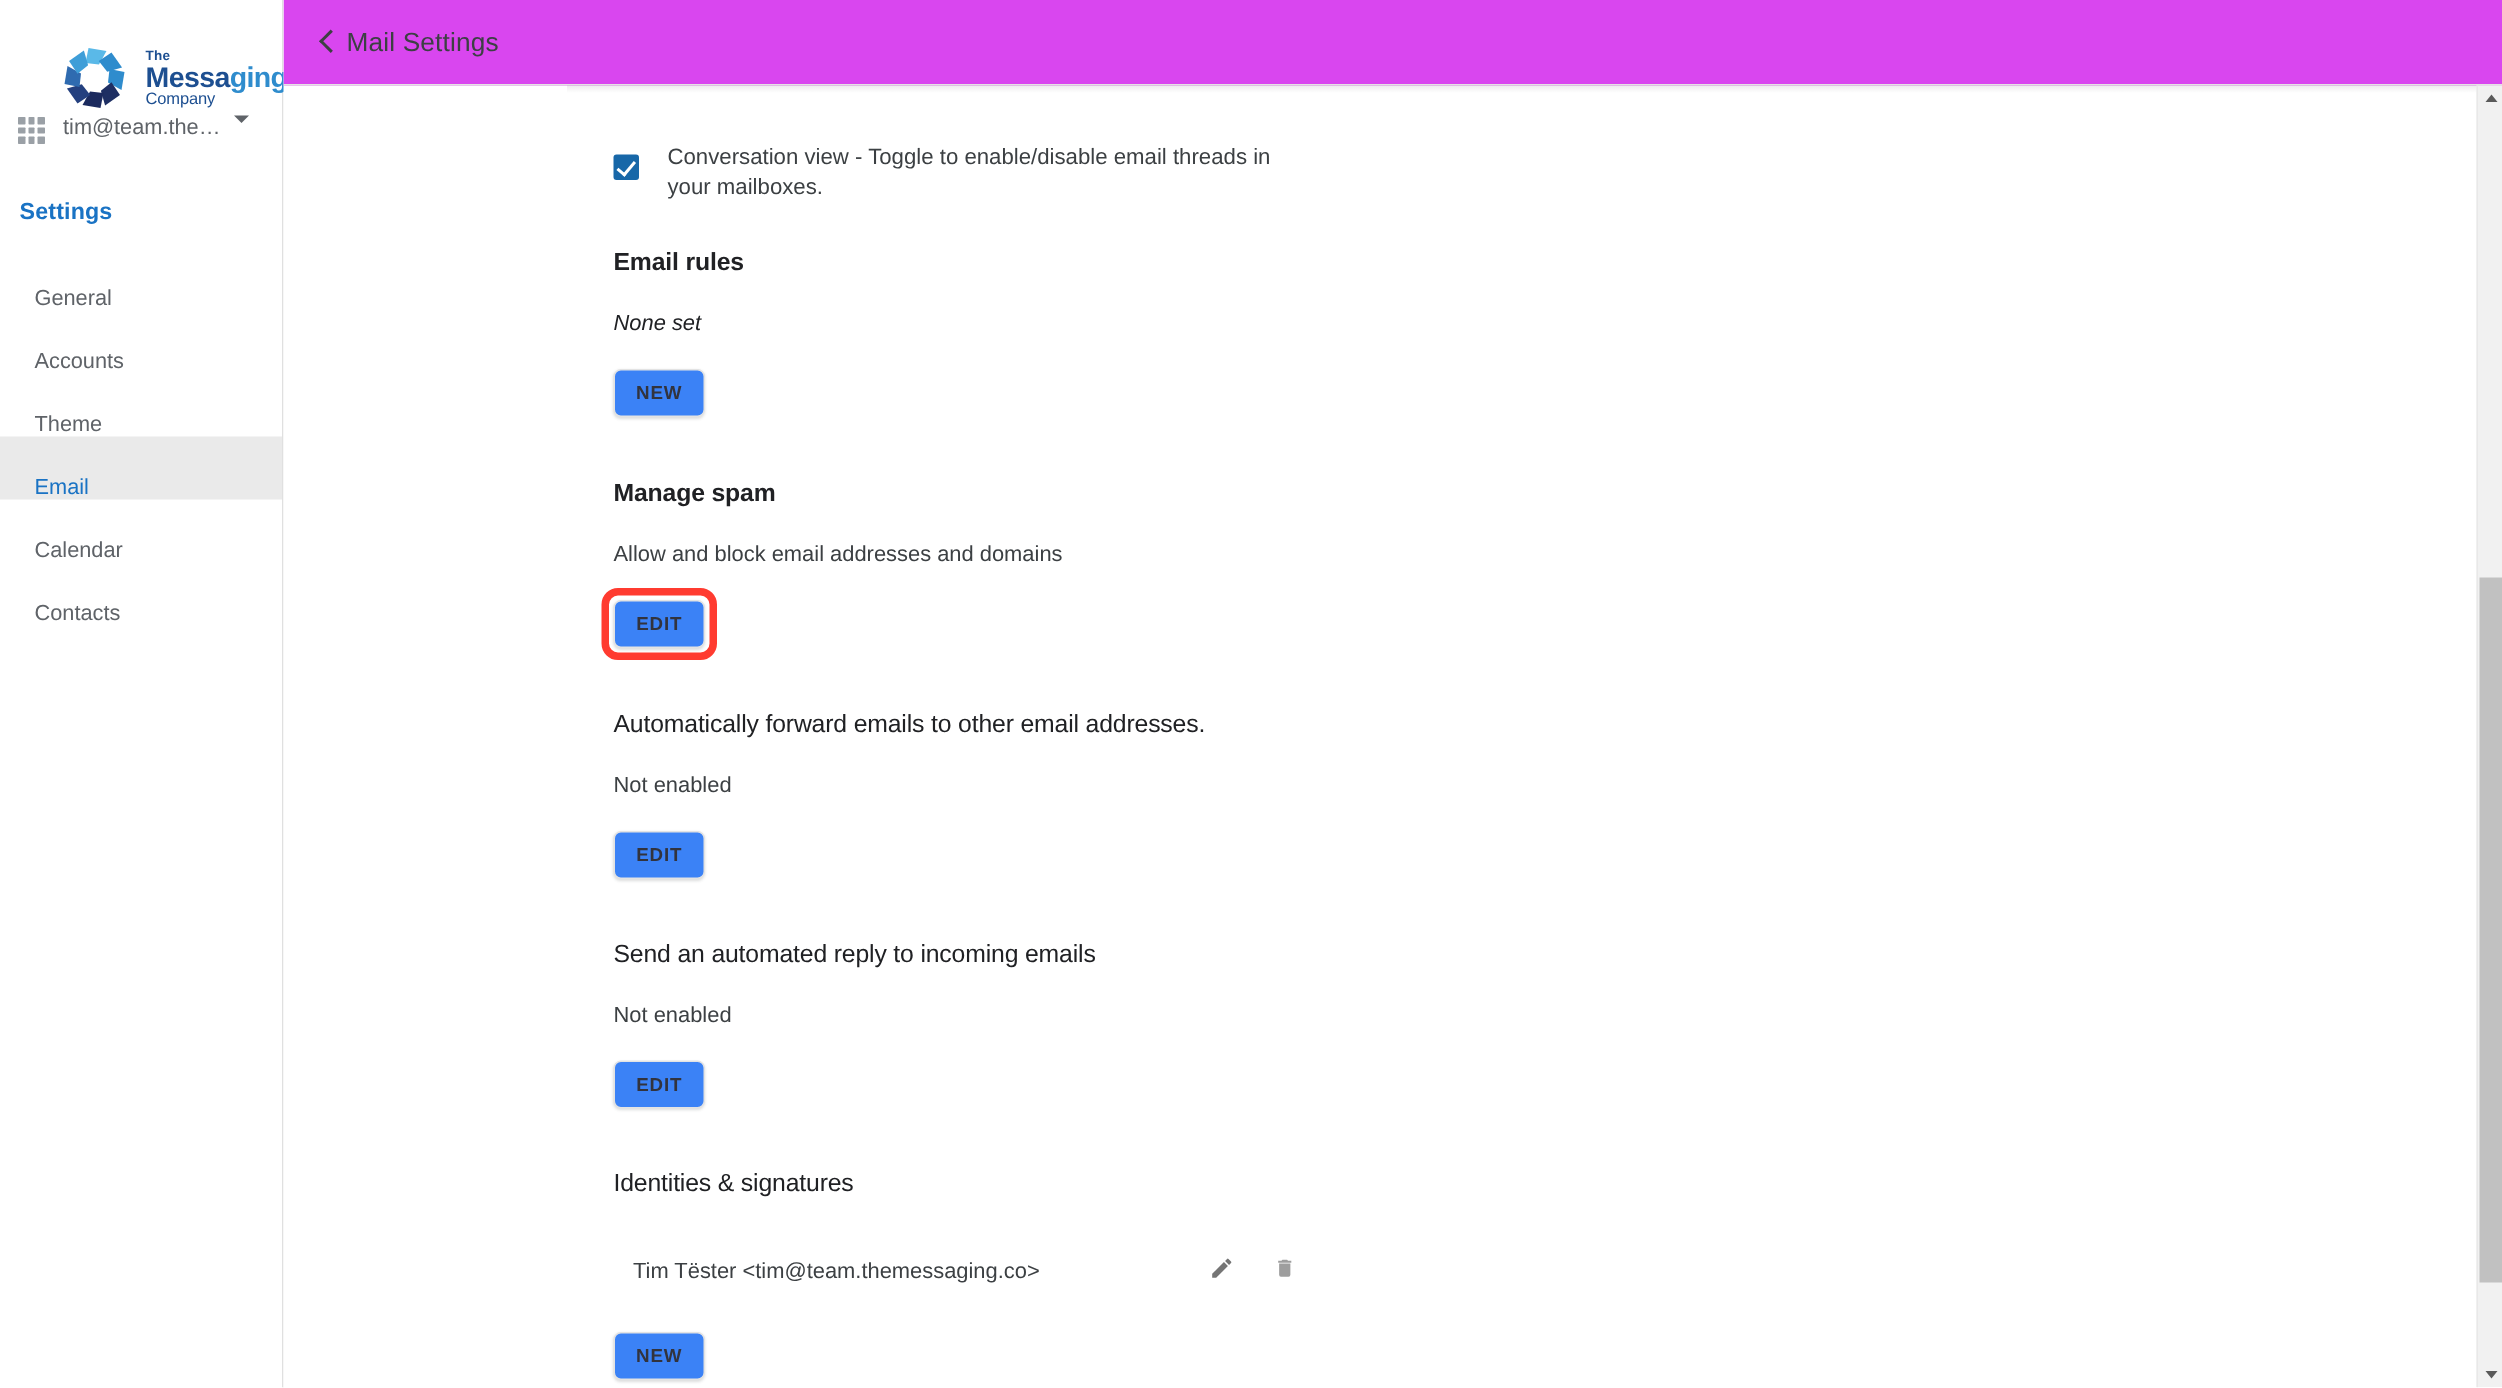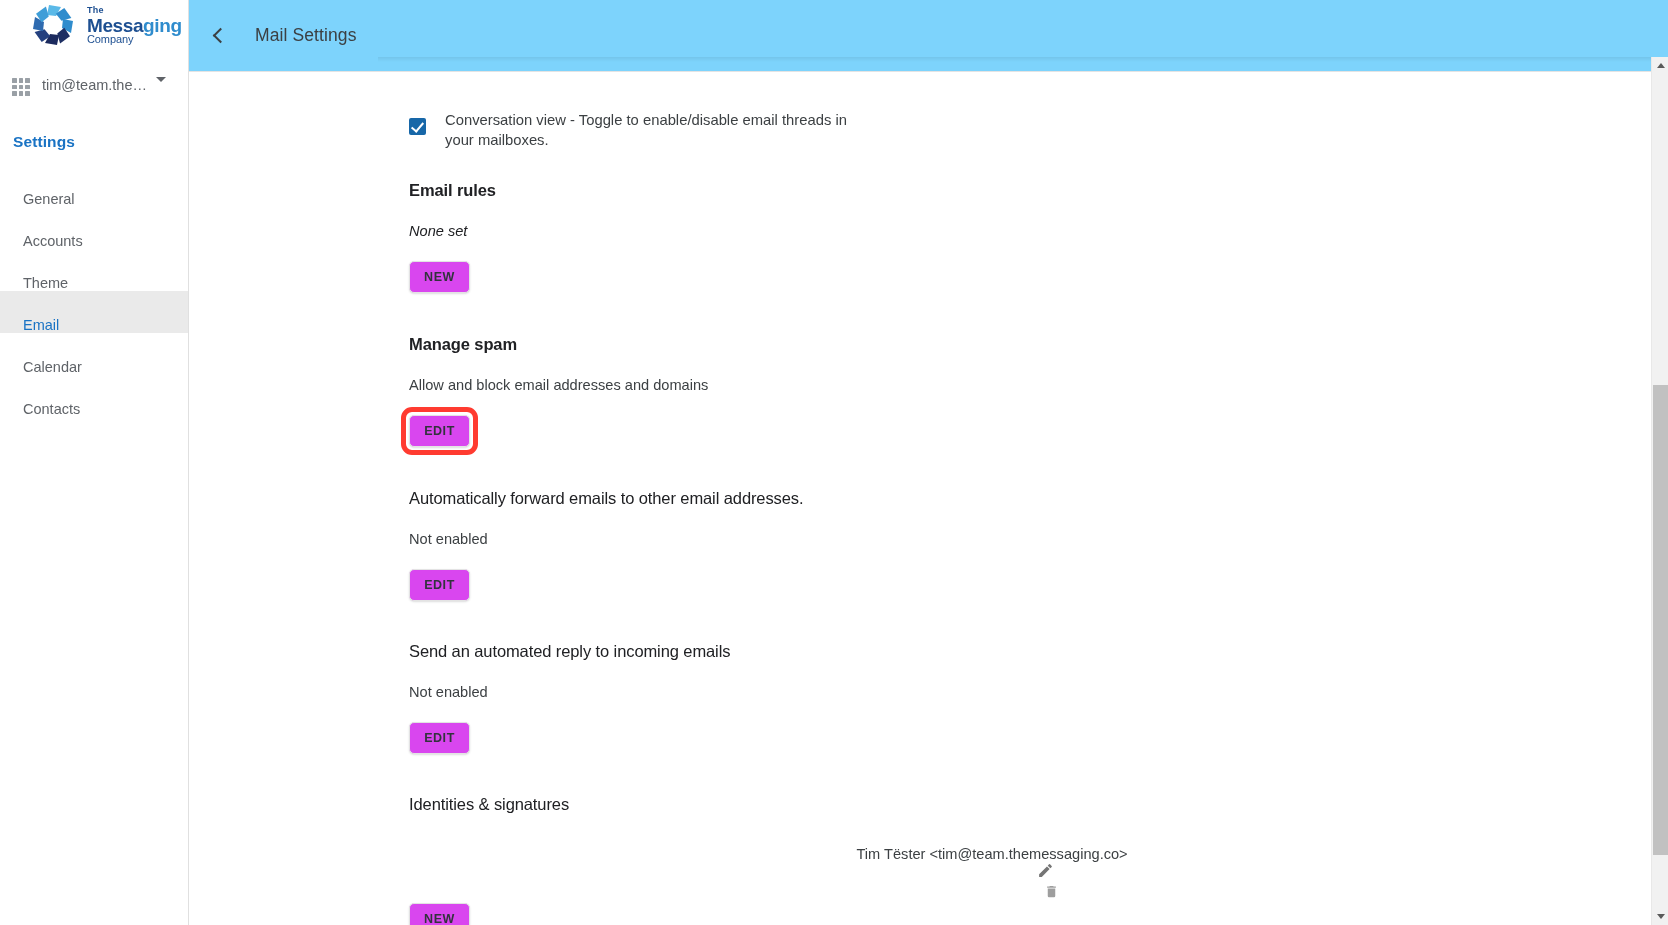--- a/index.html
+++ b/index.html
@@ -23,22 +23,22 @@
     width: 189px;
     height: 925px;
     background: #ffffff;
     border-right: 1px solid #e0e0e0;
     flex: 0 0 189px;
     position: relative;
   }
   .logo-wrap {
     height: 77px;
     display: flex;
-    align-items: flex-start;
-    padding-left: 26px;
+    align-items: flex-end;
+    padding-left: 36px;
   }
   .logo {
     display: flex;
     align-items: center;
     gap: 7px;
   }
   .logo-mark { width: 54px; height: 50px; flex: 0 0 54px; }
   .logo-text { display: flex; flex-direction: column; line-height: 1; }
   .logo-the {
     font-size: 9px; color: #1d4f91; font-weight: 700;
@@ -108,27 +108,27 @@
 
   
   #main {
     flex: 1 1 auto;
     height: 925px;
     position: relative;
     background: #ffffff;
     overflow: hidden;
   }
   .topbar {
-    height: 72px;
-    background: #7dd3fc;
+    height: 57px;
+    background: #d946ef;
     border-bottom: 1px solid #e4e4e4;
     display: flex;
     align-items: center;
     padding-left: 22px;
-    gap: 28px;
+    gap: 4px;
   }
   .back-arrow {
     width: 16px; height: 22px;
     position: relative;
     cursor: pointer;
     flex: 0 0 16px;
   }
   .back-arrow::before {
     content: "";
     position: absolute;
@@ -198,21 +198,21 @@
   }
   .section-sub.italic { font-style: italic; color: #202124; }
 
   .btn {
     display: inline-flex;
     align-items: center;
     justify-content: center;
     min-width: 61px;
     height: 32px;
     padding: 0 14px;
-    background: #d946ef;
+    background: #3b82f6;
     border: 1px solid #e3e3e3;
     border-radius: 5px;
     box-shadow: 0 1px 2px rgba(60,64,67,.18);
     font-size: 12.5px;
     font-weight: 700;
     letter-spacing: .55px;
     color: #32333d;
     cursor: pointer;
     font-family: "Liberation Sans", sans-serif;
   }
@@ -228,21 +228,20 @@
   }
 
   .gap-lg { height: 42px; }
   .gap-md { height: 41px; }
 
   .identity-row {
     display: flex;
     align-items: center;
     margin: 0 0 0 13px;
     height: 34px;
-    flex-direction: column;
   }
   .identity-name {
     font-size: 14.6px;
     color: #3c4043;
     width: 377px;
   }
   .icon-btn {
     width: 30px; height: 30px;
     display: flex;
     align-items: center;

